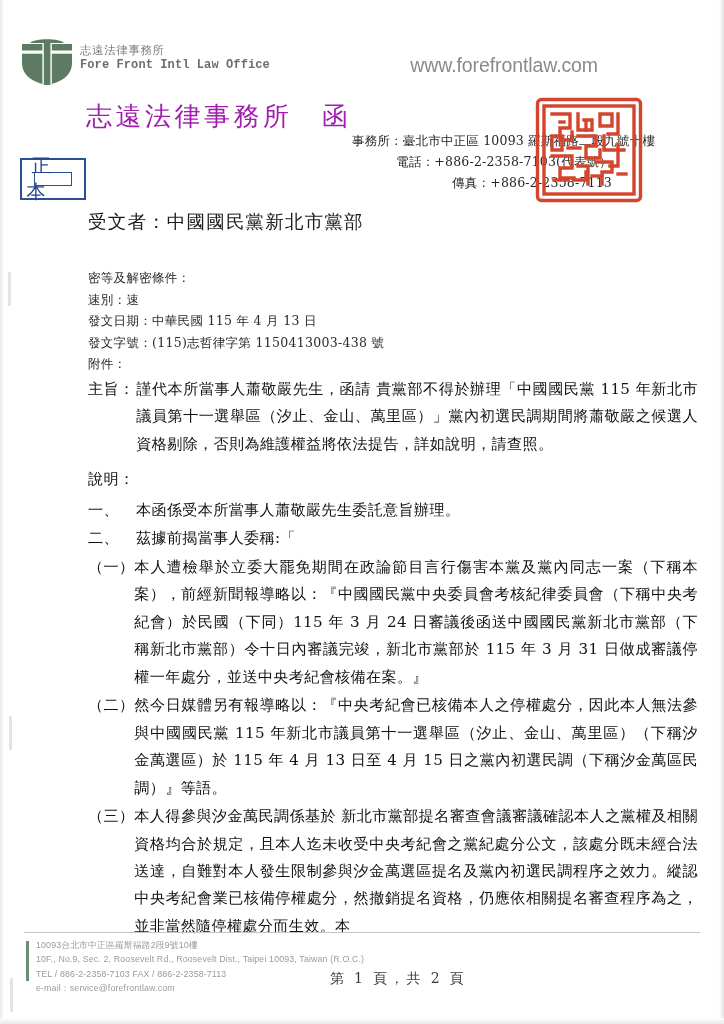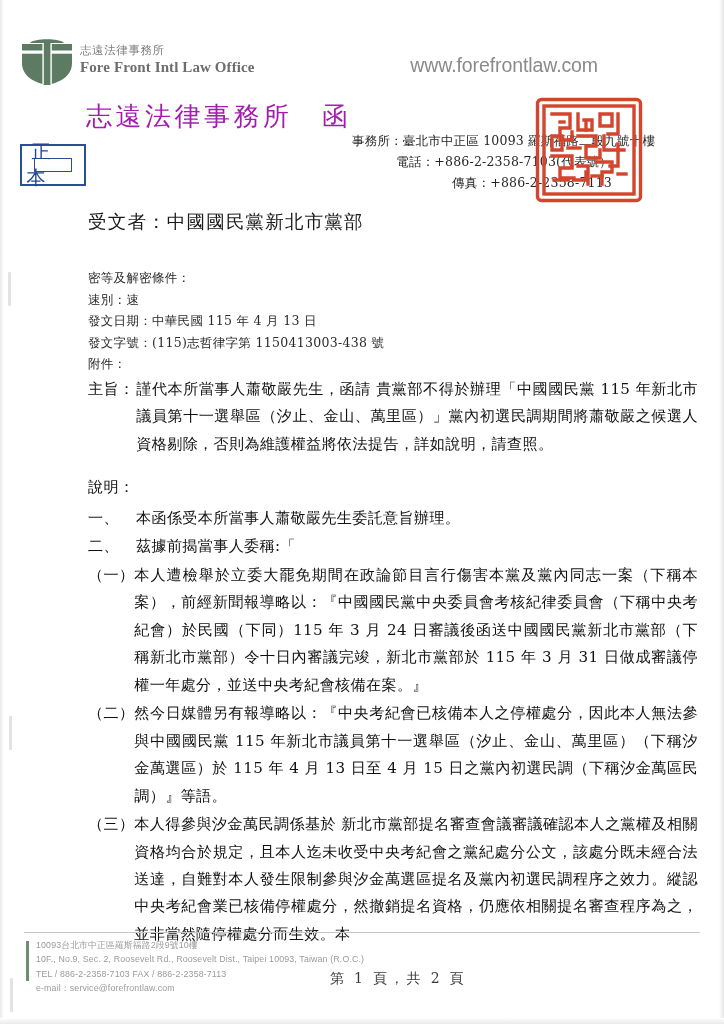--- a/index.html
+++ b/index.html
@@ -35,25 +35,25 @@
     left: 80px; top: 43px;
     line-height: 1.32;
   }
   .firm-cn {
     font-size: 11.5px;
     color: #7e7e7e;
     letter-spacing: 0.6px;
     font-family: "DejaVu Sans", "Liberation Sans", sans-serif;
   }
   .firm-en {
-    font-size: 15px;
+    font-size: 12px;
     color: #6d6d6d;
     font-weight: bold;
     letter-spacing: 0.1px;
-    font-family: Liberation Serif, serif;
+    font-family: Liberation Mono, monospace;
   }
   .website {
     position: absolute;
     right: 30px; top: 54px;
     font-size: 19.5px;
     color: #8a8a8a;
     letter-spacing: -0.1px;
     font-family: "Liberation Sans", sans-serif;
   }
   
@@ -82,21 +82,21 @@
   
   .seal {
     position: absolute;
     left: 534px; top: 96px;
     width: 110px; height: 108px;
   }
   .seal svg { display: block; }
   
   .stamp-zhengben {
     position: absolute;
-    left: 20px; top: 144px;
+    left: 20px; top: 158px;
     width: 66px; height: 42px;
     border: 2.5px solid #2a4f94;
     padding: 12px;
   }
   .stamp-inner {
     width: 100%; height: 100%;
     border: 1px solid #2a4f94;
     display: flex;
     align-items: center;
     justify-content: center;
@@ -131,21 +131,21 @@
     position: absolute;
     left: 88px; top: 376px;
     width: 610px;
     font-family: "DejaVu Serif", "Liberation Serif", serif;
     color: #121212;
     font-size: 15.1px;
     line-height: 1.82;
     letter-spacing: 0.35px;
     text-align: justify;
   }
-  .block { display: flex; margin-bottom: 16px; }
+  .block { display: flex; margin-bottom: 8px; }
   .block-label {
     flex: 0 0 auto;
     white-space: nowrap;
     padding-right: 2px;
   }
   .block-text { flex: 1 1 auto; }
   .sec-head { margin: 7px 0 3px 0; }
   .num-item { display: flex; margin-top: 1px; }
   .num-marker {
     flex: 0 0 auto;

